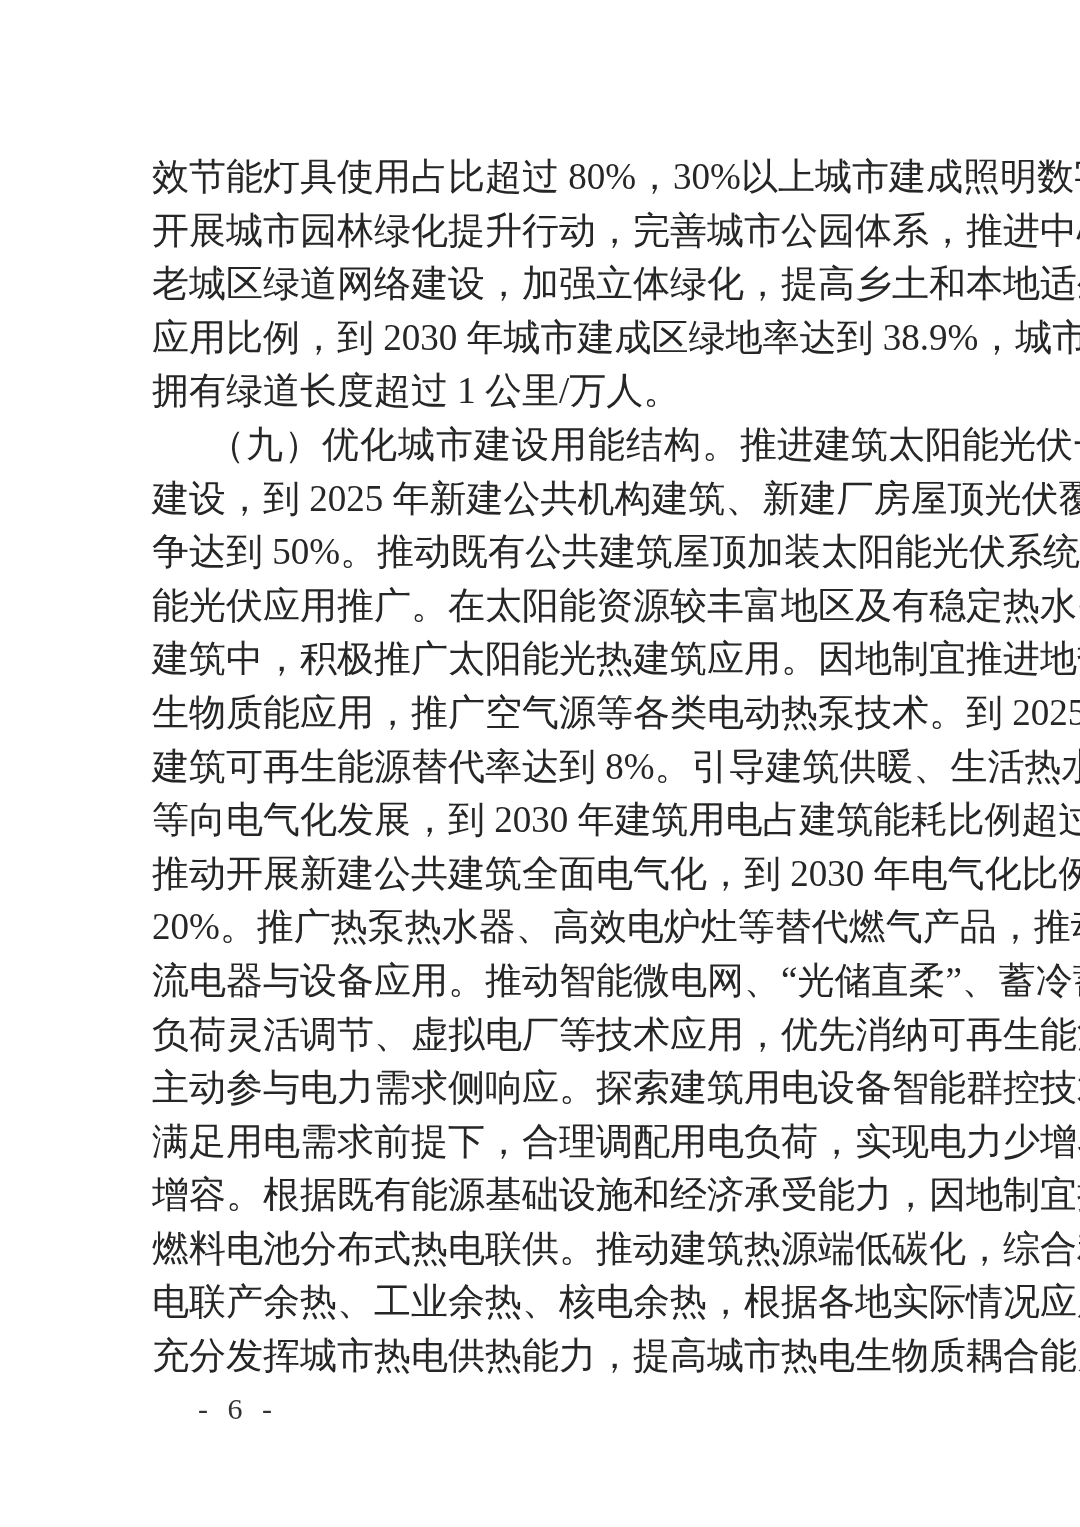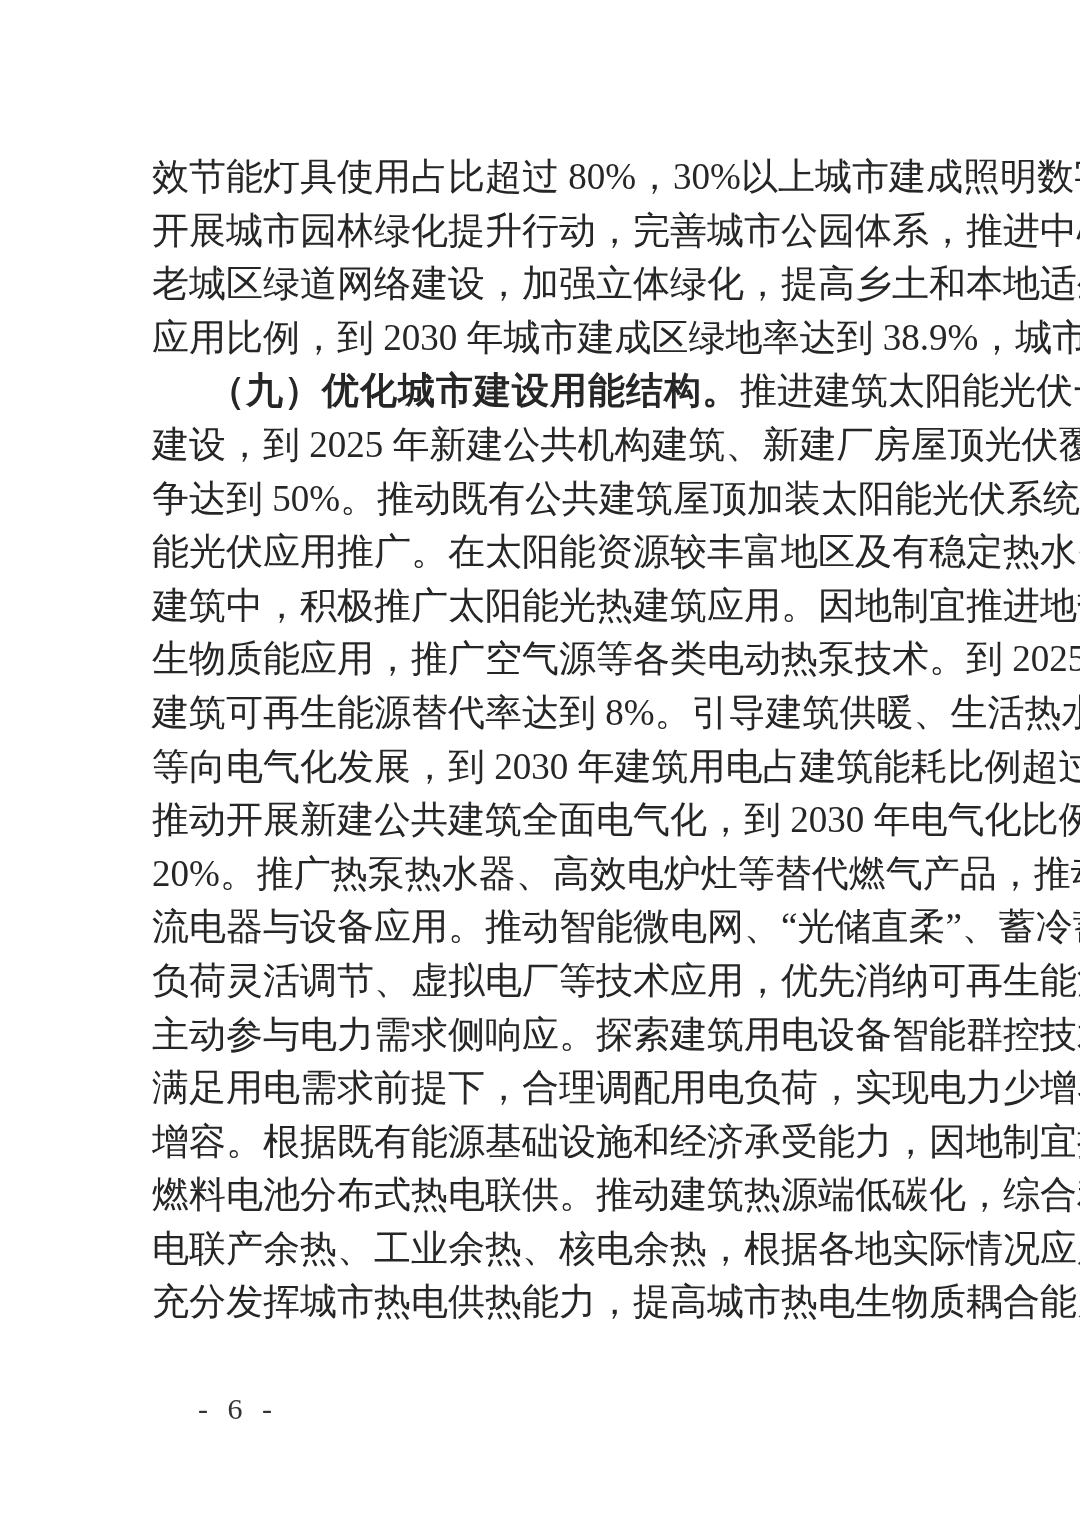--- a/index.html
+++ b/index.html
@@ -35,21 +35,21 @@
     text-align-last: justify;
     text-justify: inter-character;
   }
   .line.para-end {
     text-align-last: left;
   }
   .line.indent {
     padding-left: 56px;
   }
   .heading {
-    font-weight: 700;
+    font-weight: 400;
     letter-spacing: 1px;
     margin-top: 12px;
   }
   .page-number {
     position: absolute;
     left: 198px;
     top: 1392px;
     font-size: 30px;
     color: #333333;
     letter-spacing: 6px;
@@ -60,20 +60,21 @@
 <body>
 
 <div class="page">
 
   <div class="text-block">
 
     <div class="line">效节能灯具使用占比超过 80%，30%以上城市建成照明数字化系统。</div>
     <div class="line">开展城市园林绿化提升行动，完善城市公园体系，推进中心城区、</div>
     <div class="line">老城区绿道网络建设，加强立体绿化，提高乡土和本地适生植物</div>
     <div class="line">应用比例，到 2030 年城市建成区绿地率达到 38.9%，城市建成区</div>
+    <div class="line para-end">拥有绿道长度超过 1 公里/万人。</div>
 
     <div class="line indent"><span class="heading">（九）优化城市建设用能结构。</span><span>推进建筑太阳能光伏一体化</span></div>
     <div class="line">建设，到 2025 年新建公共机构建筑、新建厂房屋顶光伏覆盖率力</div>
     <div class="line">争达到 50%。推动既有公共建筑屋顶加装太阳能光伏系统。加快智</div>
     <div class="line">能光伏应用推广。在太阳能资源较丰富地区及有稳定热水需求的</div>
     <div class="line">建筑中，积极推广太阳能光热建筑应用。因地制宜推进地热能、</div>
     <div class="line">生物质能应用，推广空气源等各类电动热泵技术。到 2025 年城镇</div>
     <div class="line">建筑可再生能源替代率达到 8%。引导建筑供暖、生活热水、炊事</div>
     <div class="line">等向电气化发展，到 2030 年建筑用电占建筑能耗比例超过 65%。</div>
     <div class="line">推动开展新建公共建筑全面电气化，到 2030 年电气化比例达到</div>

